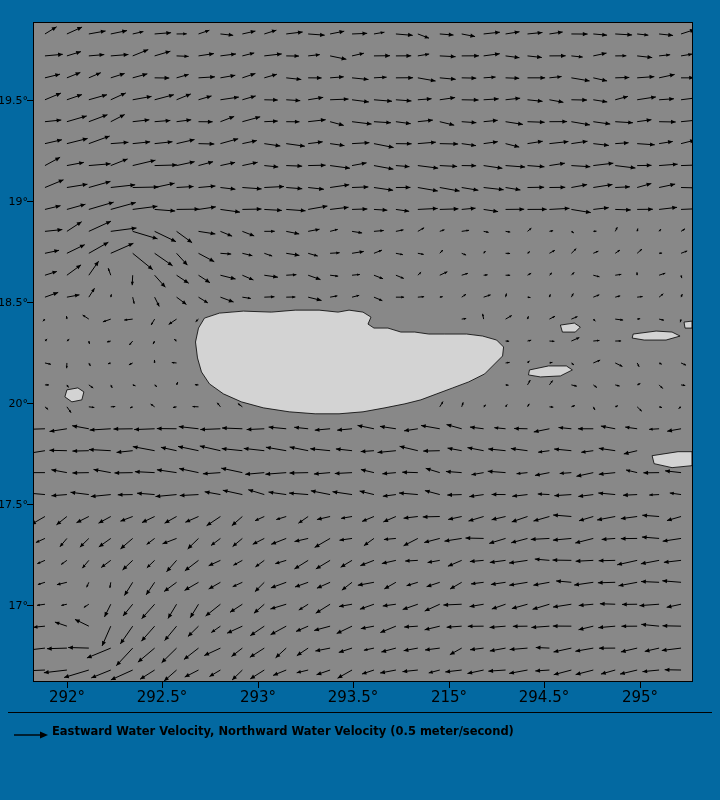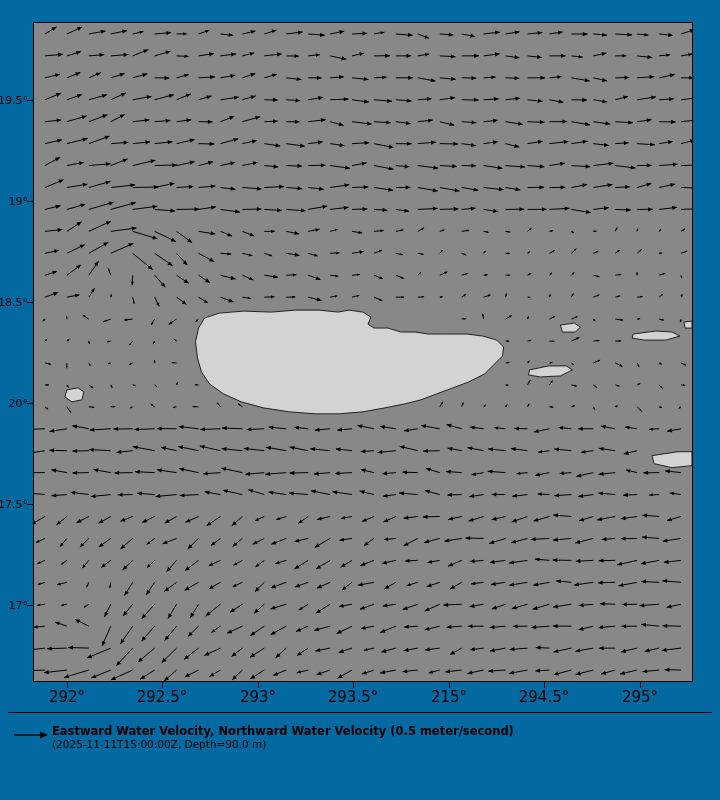--- a/index.html
+++ b/index.html
@@ -175,17 +175,16 @@
   </div>
 
   <div id="caption">
     <div id="caption-divider"></div>
     <svg id="legend-arrow" viewBox="0 0 34 12">
       <line x1="0" y1="6" x2="28" y2="6" stroke="#000" stroke-width="1.4"></line>
       <polygon points="34,6 26,2.6 26,9.4" fill="#000"></polygon>
     </svg>
     <div id="caption-text">
       <div class="cap-title">Eastward Water Velocity, Northward Water Velocity (0.5 meter/second)</div>
-      <div class="cap-line">(2025-11-11T15:00:00Z, Depth=90.0 m)</div>
     </div>
   </div>
 
 </div>
 
 </body></html>

